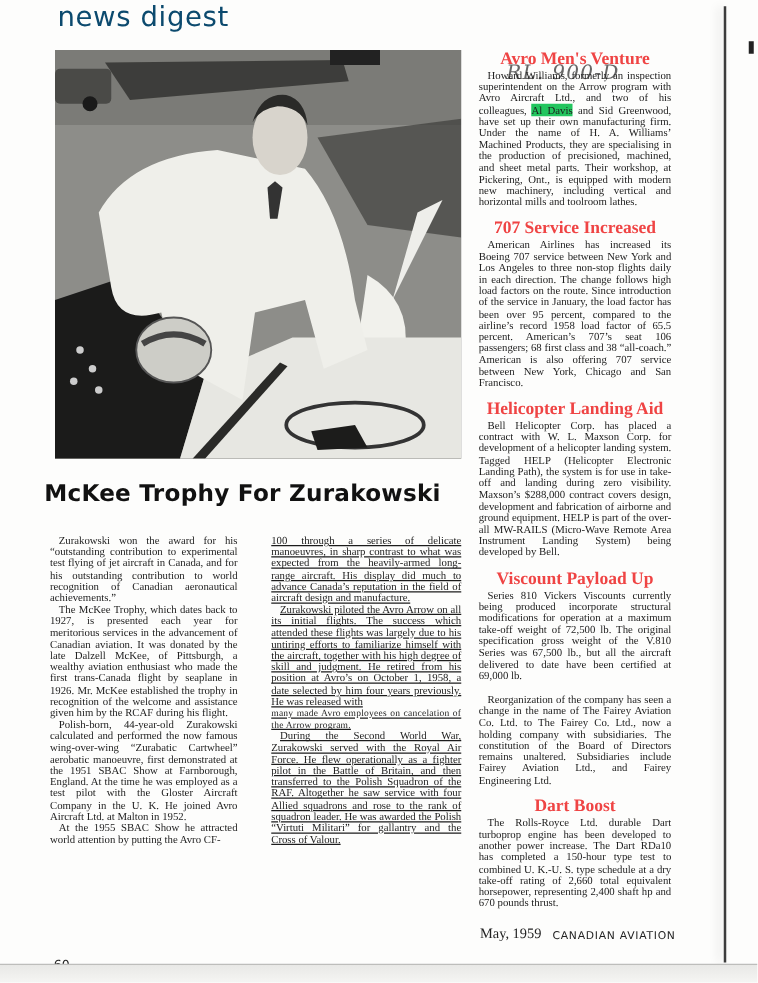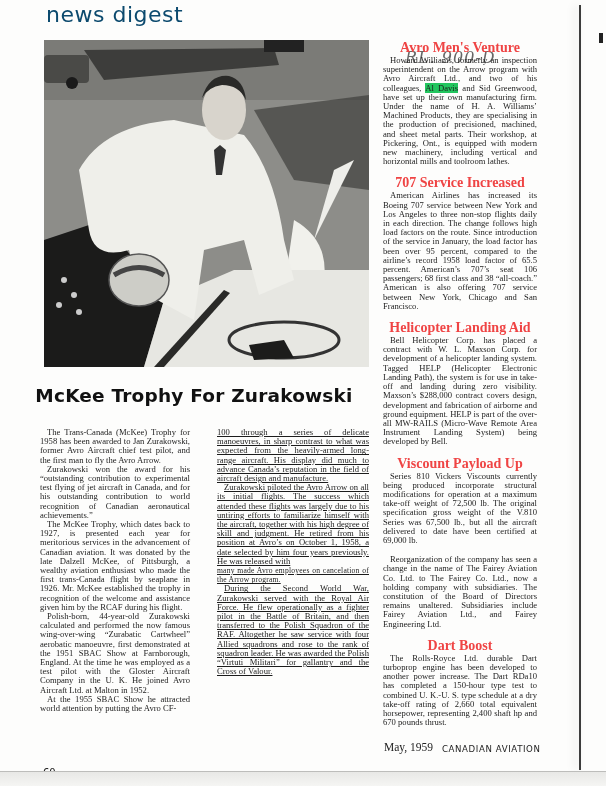--- a/index.html
+++ b/index.html
@@ -110,21 +110,20 @@
       <path d="M170 110 L176 105 L182 110 L178 135 L172 135 Z" fill="#333"></path>
       <ellipse cx="95" cy="240" rx="30" ry="26" fill="#cdcdc7" stroke="#555" stroke-width="1.5"></ellipse>
       <path d="M70 235 Q95 220 120 235" stroke="#444" stroke-width="5" fill="none"></path>
       <path d="M205 305 L240 300 L250 318 L210 320 Z" fill="#1c1c1b"></path>
     </svg>
   </div>
 
   <h2 class="headline">McKee Trophy For Zurakowski</h2>
 
   <div class="col col1">
-    <p>The Trans-Canada (McKee) Trophy for 1958 has been awarded to Jan Zurakowski, former Avro Aircraft chief test pilot, and the first man to fly the Avro Arrow.</p>
     <p>Zurakowski won the award for his “outstanding contribution to experimental test flying of jet aircraft in Canada, and for his outstanding contribution to world recognition of Canadian aeronautical achievements.”</p>
     <p>The McKee Trophy, which dates back to 1927, is presented each year for meritorious services in the advancement of Canadian aviation. It was donated by the late Dalzell McKee, of Pittsburgh, a wealthy aviation enthusiast who made the first trans-Canada flight by seaplane in 1926. Mr. McKee established the trophy in recognition of the welcome and assistance given him by the RCAF during his flight.</p>
     <p>Polish-born, 44-year-old Zurakowski calculated and performed the now famous wing-over-wing “Zurabatic Cartwheel” aerobatic manoeuvre, first demonstrated at the 1951 SBAC Show at Farnborough, England. At the time he was employed as a test pilot with the Gloster Aircraft Company in the U. K. He joined Avro Aircraft Ltd. at Malton in 1952.</p>
     <p>At the 1955 SBAC Show he attracted world attention by putting the Avro CF-</p>
   </div>
 
   <div class="col col2">
     <p style="text-indent:0">100 through a series of delicate manoeuvres, in sharp contrast to what was expected from the heavily-armed long-range aircraft. His display did much to advance Canada’s reputation in the field of aircraft design and manufacture.</p>
     <p>Zurakowski piloted the Avro Arrow on all its initial flights. The success which attended these flights was largely due to his untiring efforts to familiarize himself with the aircraft, together with his high degree of skill and judgment. He retired from his position at Avro’s on October 1, 1958, a date selected by him four years previously. He was released with</p>
     <p class="small" style="text-indent:0">many made Avro employees on cancelation of the Arrow program.</p>

